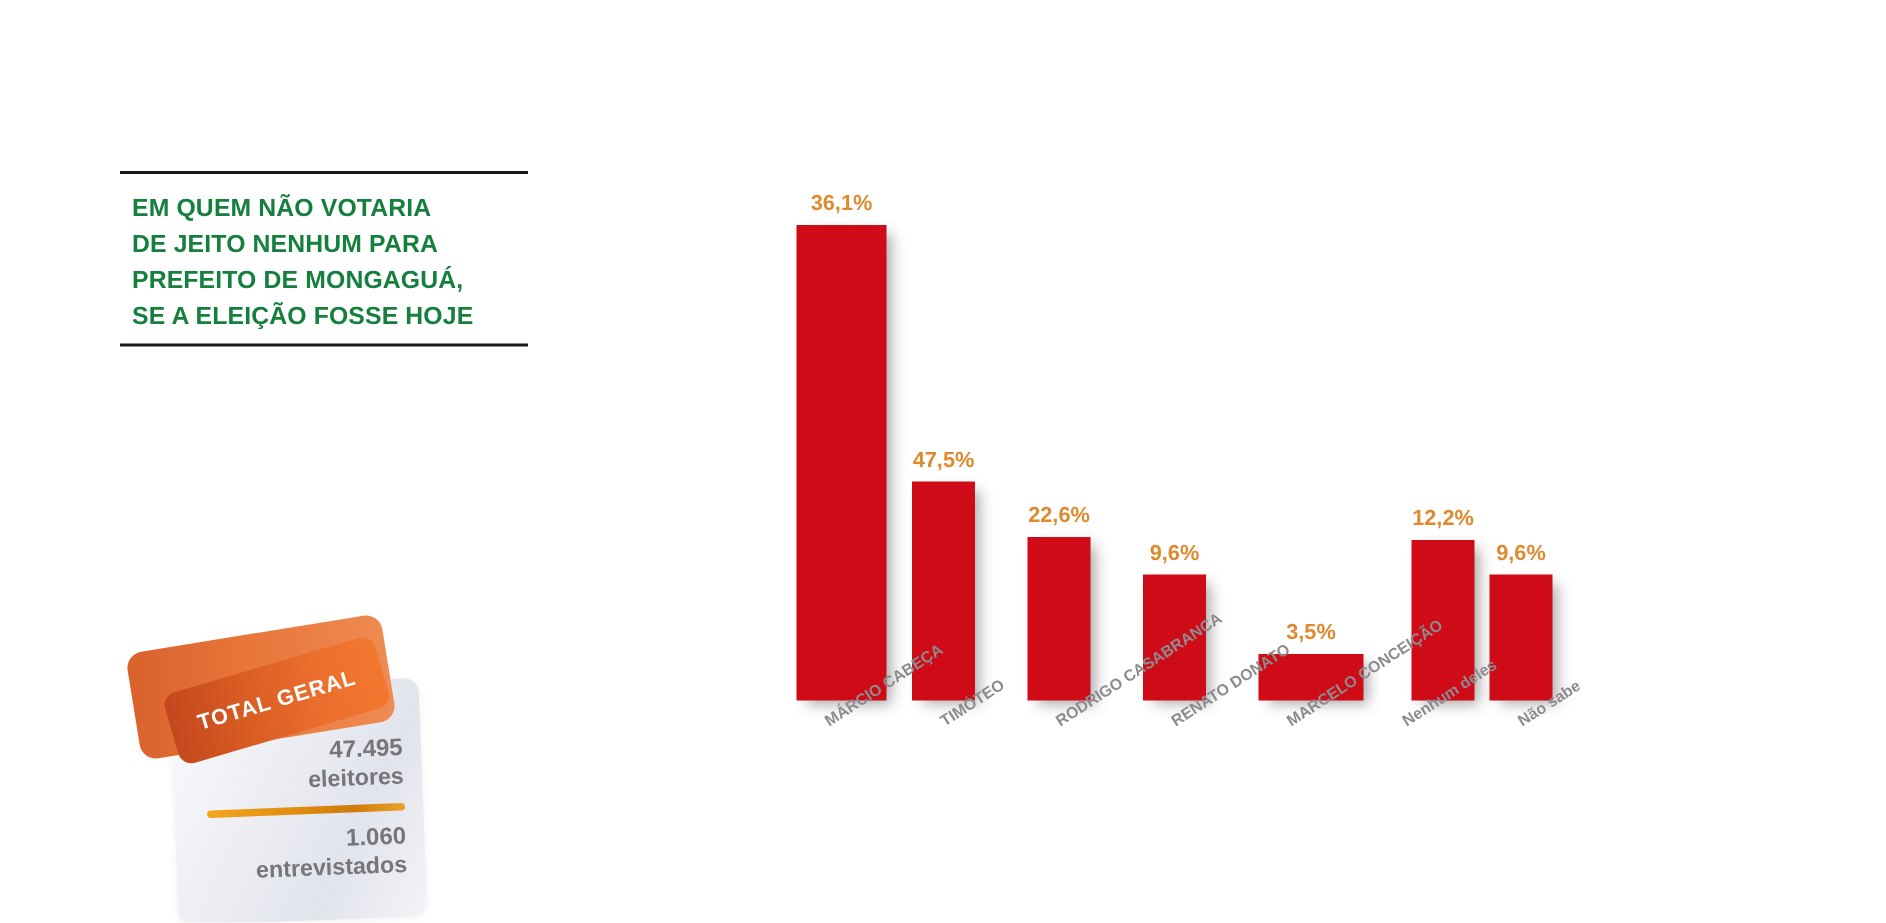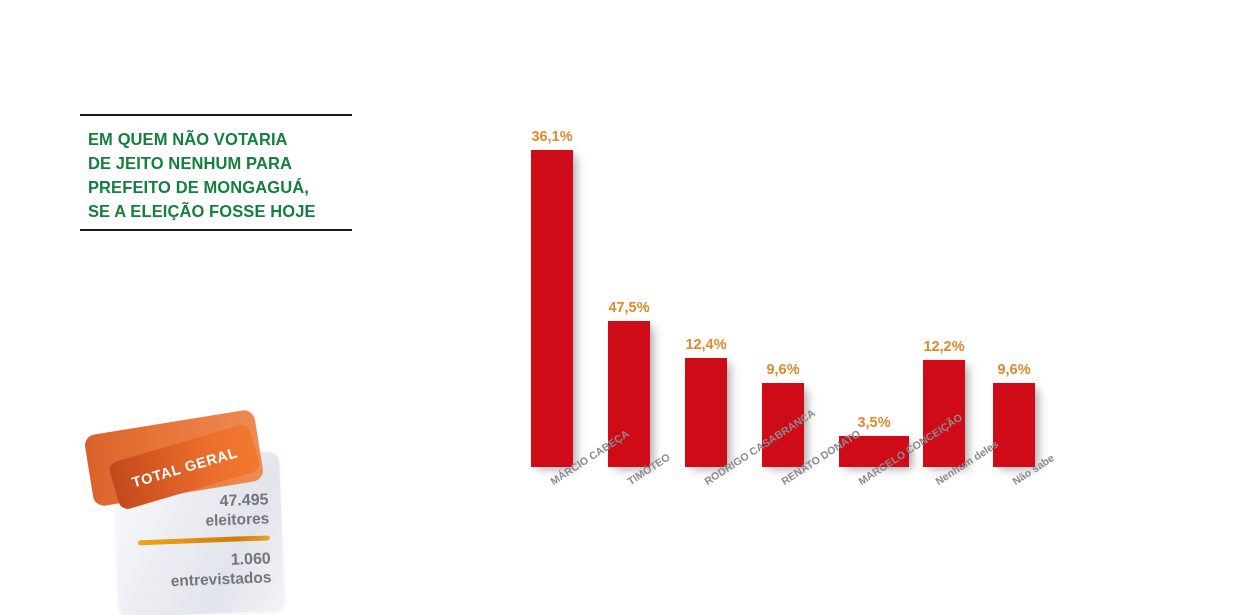--- a/index.html
+++ b/index.html
@@ -189,41 +189,41 @@
 
   <div id="badge-tag-outer">
     <div id="badge-tag-inner">
       <span id="badge-tag-label">TOTAL GERAL</span>
     </div>
   </div>
 </div>
 
 <div id="chart">
   <div id="plot">
-      <div class="bar-group" style="left: 61px; width: 42px; height: 317px;">
+      <div class="bar-group" style="left: 61px; width: 60px; height: 317px;">
         <div class="bar" style="height: 317px; background: rgb(206, 11, 22);"></div>
         <div class="bar-value" style="bottom: 323px; color: rgb(222, 138, 46);">36,1%</div>
       </div>
       <div class="bar-group" style="left: 138px; width: 42px; height: 146px;">
         <div class="bar" style="height: 146px; background: rgb(206, 11, 22);"></div>
         <div class="bar-value" style="bottom: 152px; color: rgb(222, 138, 46);">47,5%</div>
       </div>
       <div class="bar-group" style="left: 215px; width: 42px; height: 109px;">
         <div class="bar" style="height: 109px; background: rgb(206, 11, 22);"></div>
-        <div class="bar-value" style="bottom: 115px; color: rgb(222, 138, 46);">12,4%</div>
+        <div class="bar-value" style="bottom: 115px; color: rgb(222, 138, 46);">22,6%</div>
       </div>
       <div class="bar-group" style="left: 292px; width: 42px; height: 84px;">
         <div class="bar" style="height: 84px; background: rgb(206, 11, 22);"></div>
         <div class="bar-value" style="bottom: 90px; color: rgb(222, 138, 46);">9,6%</div>
       </div>
       <div class="bar-group" style="left: 369px; width: 42px; height: 31px; padding-left: 28px;">
         <div class="bar" style="height: 31px; background: rgb(206, 11, 22);"></div>
         <div class="bar-value" style="bottom: 37px; color: rgb(222, 138, 46);">3,5%</div>
       </div>
-      <div class="bar-group" style="left: 453px; width: 42px; height: 107px;">
+      <div class="bar-group" style="left: 471px; width: 42px; height: 107px;">
         <div class="bar" style="height: 107px; background: rgb(206, 11, 22);"></div>
         <div class="bar-value" style="bottom: 113px; color: rgb(222, 138, 46);">12,2%</div>
       </div>
       <div class="bar-group" style="left: 523px; width: 42px; height: 84px;">
         <div class="bar" style="height: 84px; background: rgb(206, 11, 22);"></div>
         <div class="bar-value" style="bottom: 90px; color: rgb(222, 138, 46);">9,6%</div>
       </div>
     </div>
 <div class="cat-label" style="left: 78px; top: 327px; color: rgb(140, 140, 144);">MÁRCIO CABEÇA</div>
     <div class="cat-label" style="left: 155px; top: 327px; color: rgb(140, 140, 144);">TIMÓTEO</div>

